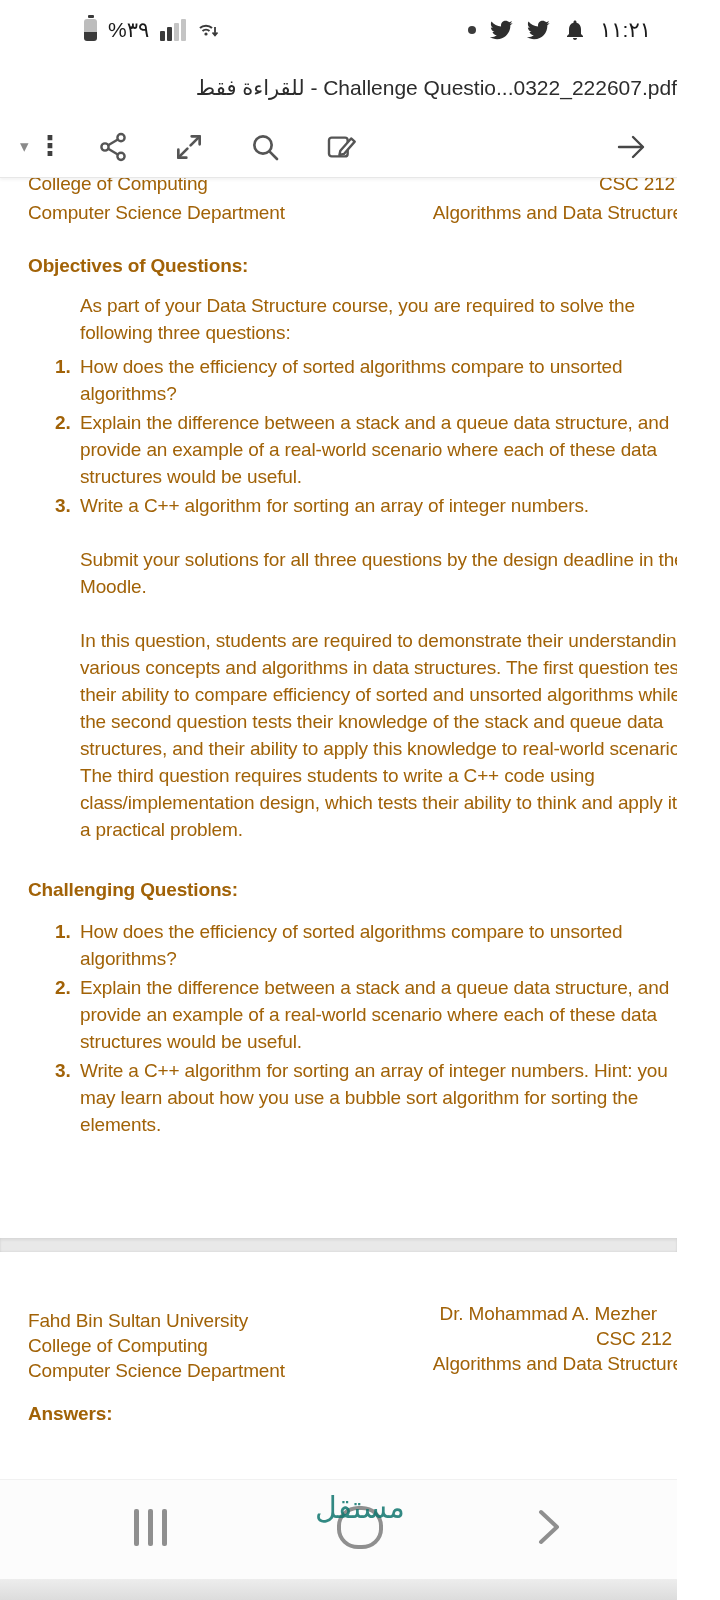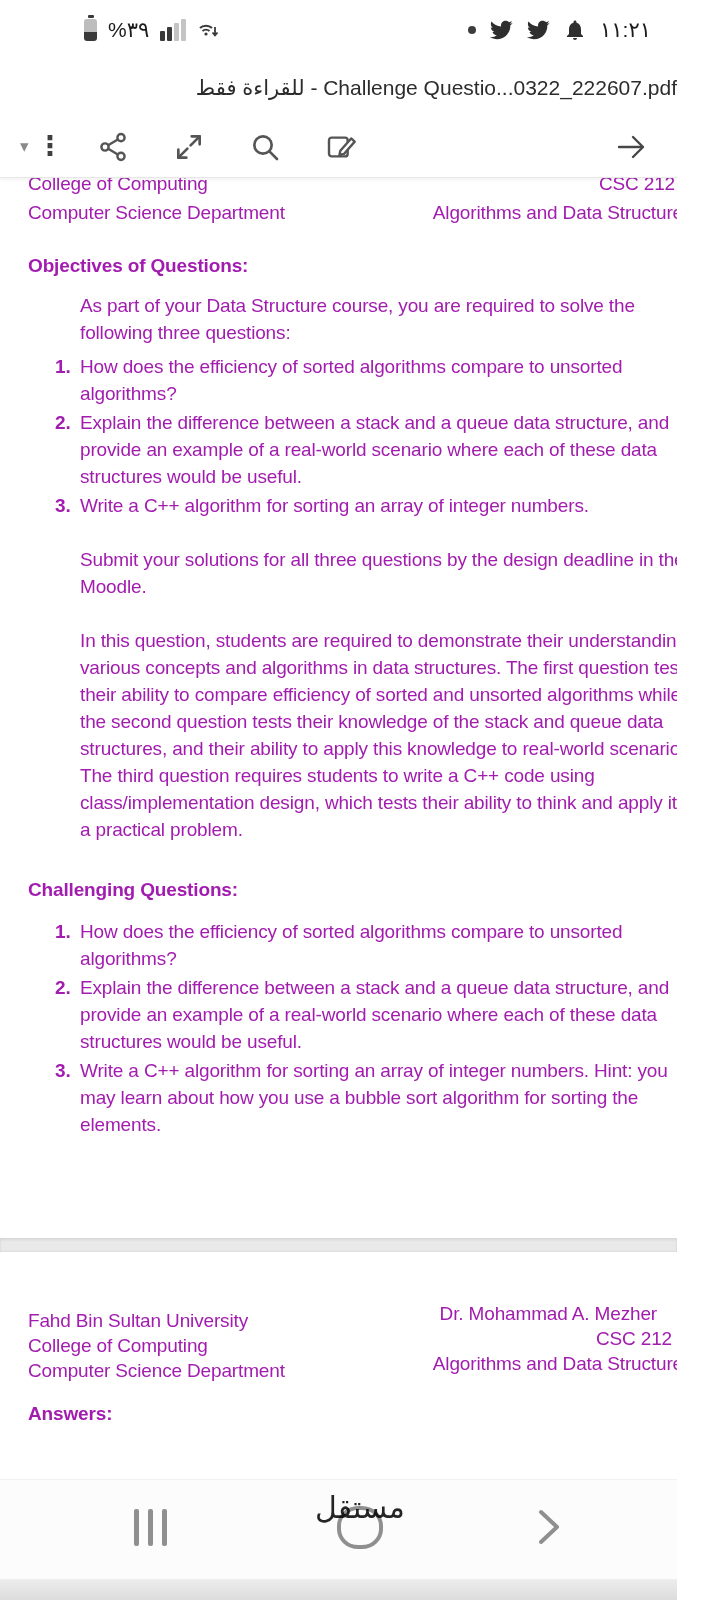--- a/index.html
+++ b/index.html
@@ -30,21 +30,21 @@
   .toolbar{height:62px;display:flex;align-items:center;justify-content:space-between;padding:0 28px 0 20px;box-sizing:border-box;border-bottom:1px solid #e7e7e7;box-shadow:0 2px 3px rgba(0,0,0,0.05);background:#fff;position:relative;z-index:2;}
   .tb-left{display:flex;align-items:center;}
   .tb-caret{font-size:17px;color:#8a8a8a;margin-right:8px;cursor:pointer;}
   .tb-dots{font-size:27px;color:#3f3f3f;font-weight:bold;margin-right:30px;line-height:1;cursor:pointer;}
   .tb-btn{width:38px;height:38px;border:none;background:transparent;padding:2px;margin-right:38px;cursor:pointer;display:flex;align-items:center;justify-content:center;}
   .tb-btn svg{width:32px;height:32px;display:block;}
   .tb-forward{border:none;background:transparent;padding:0;cursor:pointer;}
   .tb-forward svg{width:36px;height:32px;display:block;}
 
   
-  .pdf-text{font-size:19px;line-height:27px;color:#a21caf;letter-spacing:-0.15px;}
+  .pdf-text{font-size:19px;line-height:27px;color:#a16207;letter-spacing:-0.15px;}
   .page1{position:relative;height:1060px;overflow:hidden;background:#fff;}
   .p1-header{position:relative;height:52px;overflow:hidden;}
   .p1-h-l1{position:absolute;left:28px;top:-8px;white-space:nowrap;}
   .p1-h-r1{position:absolute;right:2px;top:-8px;white-space:nowrap;}
   .p1-h-l2{position:absolute;left:28px;top:21px;white-space:nowrap;}
   .p1-h-r2{position:absolute;right:-6px;top:21px;white-space:nowrap;}
   .sec-heading{font-weight:bold;margin:22px 0 0 28px;}
   .para-indent{margin:13px 0 0 80px;}
   .intro-para{width:575px;}
   .submit-para{width:620px;margin-top:27px;}
@@ -70,21 +70,21 @@
   .nav-bar{position:absolute;left:0;bottom:0;width:720px;height:120px;background:#fcfcfc;border-top:1px solid #f1f1f1;}
   .nav-recents{position:absolute;left:134px;top:29px;display:flex;gap:9px;cursor:pointer;}
   .nav-recents i{display:block;width:5px;height:37px;background:#8f8f8f;border-radius:2px;}
   .nav-home{position:absolute;left:337px;top:26px;width:46px;height:43px;border:4px solid #8f8f8f;border-radius:46%;box-sizing:border-box;background:transparent;cursor:pointer;}
   .nav-back{position:absolute;left:536px;top:28px;width:26px;height:38px;background:transparent;border:none;padding:0;cursor:pointer;}
   .nav-back svg{width:26px;height:38px;display:block;}
   .bottom-strip{position:absolute;left:0;bottom:0;width:720px;height:21px;background:linear-gradient(#ededed,#dcdcdc);}
 
   
   .watermark{position:absolute;left:0;right:0;top:12px;text-align:center;pointer-events:none;}
-  .wm-ar{font-size:30px;color:#000000;opacity:0.85;line-height:32px;font-family:"DejaVu Sans",sans-serif;}
+  .wm-ar{font-size:30px;color:#0f766e;opacity:0.85;line-height:32px;font-family:"DejaVu Sans",sans-serif;}
   .wm-domain{font-size:15px;color:#8c8c8c;opacity:0.85;margin-top:3px;letter-spacing:0.5px;}
 </style>
 </head>
 <body>
 
 <div class="screen">
 
   <div class="status-bar">
     <div class="sb-left">
       <span class="battery"></span>

